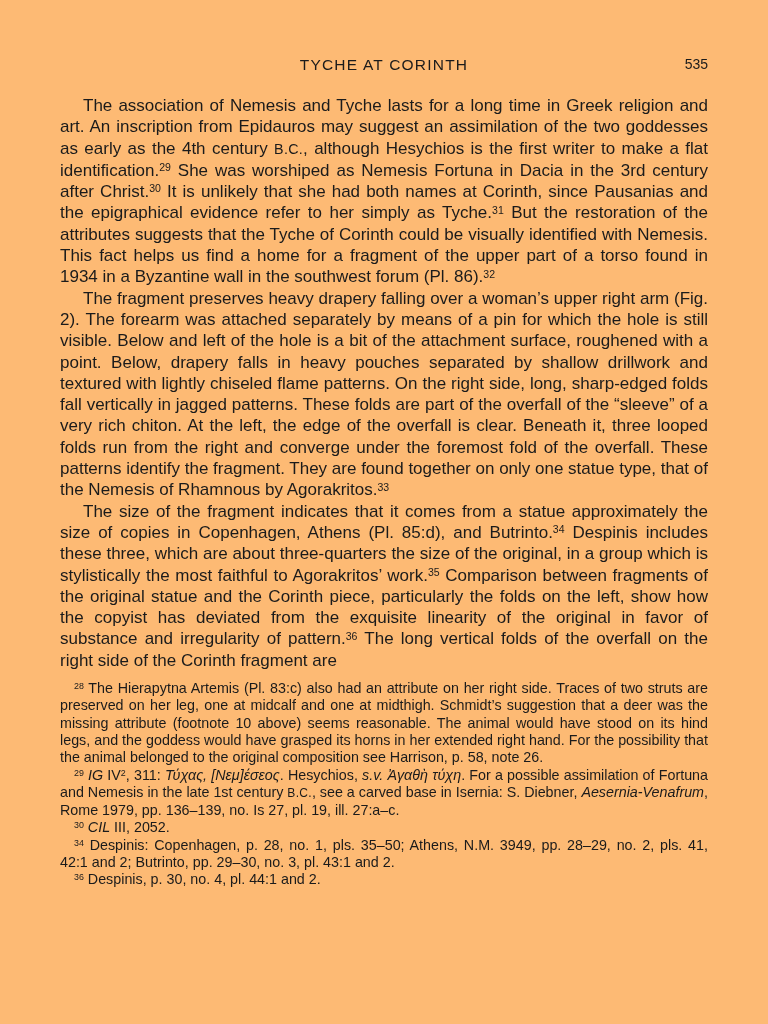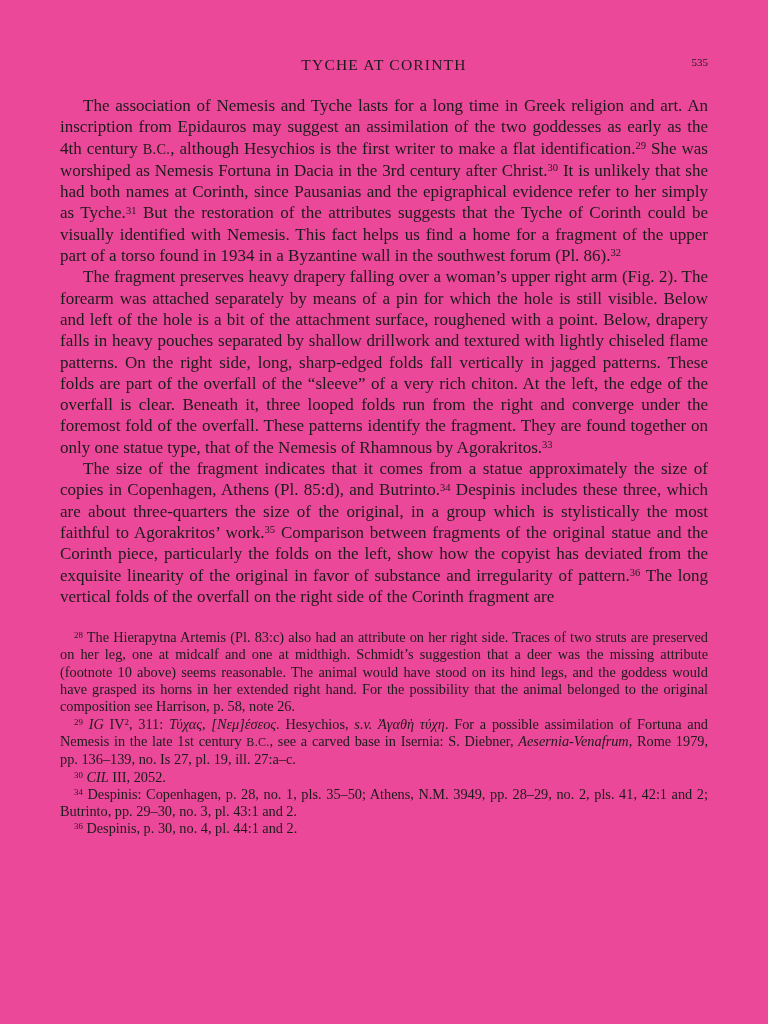--- a/index.html
+++ b/index.html
@@ -5,23 +5,23 @@
   html, body {
     margin: 0;
     padding: 0;
     background: #e8e8e6;
   }
   .page {
     position: relative;
     width: 768px;
     height: 1024px;
     margin: 0 auto;
-    background: #ec4899;
+    background: #fdba74;
     color: #1b1b1b;
-    font-family: Liberation Serif, serif;
+    font-family: Liberation Sans, sans-serif;
     overflow: hidden;
   }
   .content {
     position: absolute;
     left: 60px;
     top: 56px;
     width: 648px;
   }
   .running-head {
     position: relative;
@@ -29,33 +29,33 @@
   }
   .rh-title {
     text-align: center;
     font-size: 15.5px;
     letter-spacing: 1.2px;
   }
   .rh-num {
     position: absolute;
     right: 0;
     top: 0;
-    font-size: 11px;
+    font-size: 14px;
   }
   .body-text p {
     margin: 0;
     font-size: 17px;
     line-height: 21.3px;
     text-align: justify;
   }
   .body-text p.indent {
     text-indent: 23px;
   }
   .footnotes {
-    margin-top: 22px;
+    margin-top: 9px;
   }
   .footnotes p {
     margin: 0;
     font-size: 14.3px;
     line-height: 17.3px;
     text-align: justify;
   }
   .footnotes p.indent {
     text-indent: 14px;
   }

